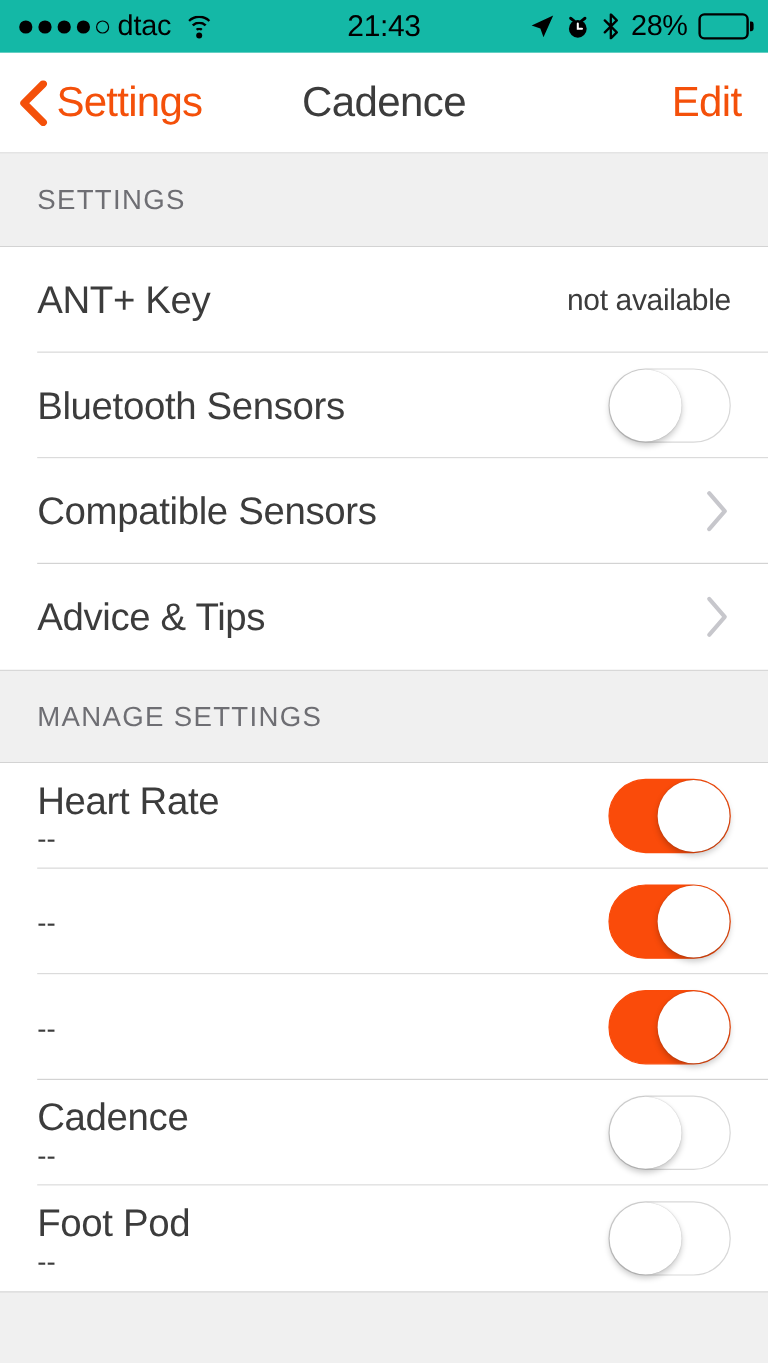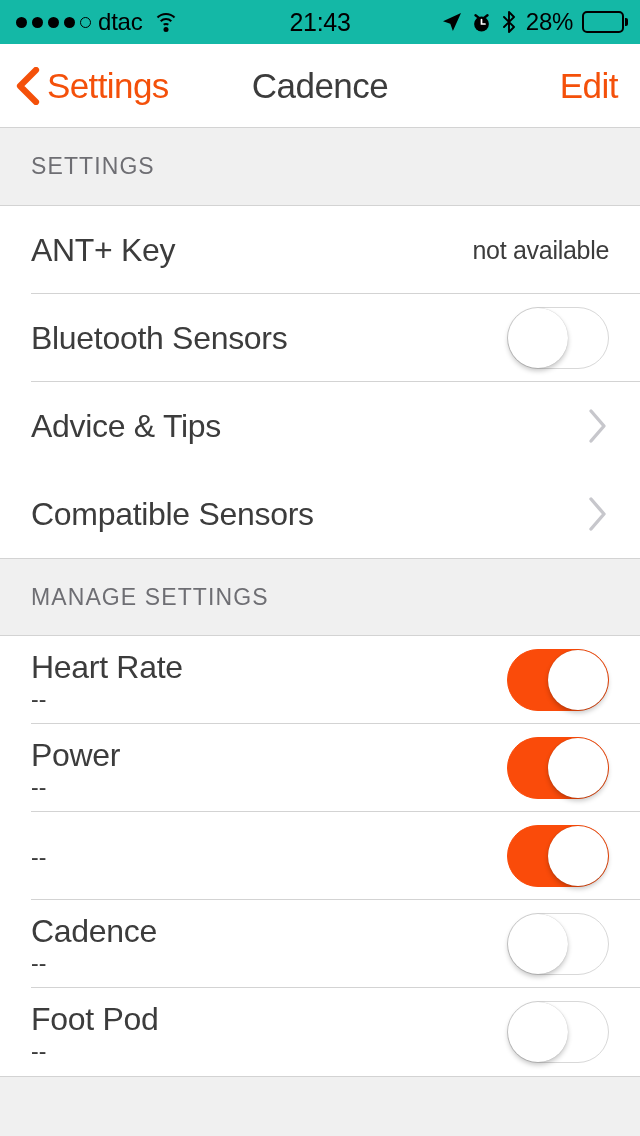--- a/index.html
+++ b/index.html
@@ -207,40 +207,40 @@
           <span class="row-title">Bluetooth Sensors</span>
         </div>
         <span class="toggle off">
           <span class="knob"></span>
         </span>
         <span class="sep"></span>
       </div>
 
       <div class="row">
         <div class="row-texts">
-          <span class="row-title">Advice &amp; Tips</span>
+          <span class="row-title">Compatible Sensors</span>
         </div>
         <span class="chev-right">
           <svg viewBox="0 0 22 36" width="22" height="36">
             <path d="M4 3 L17 18 L4 33" stroke="#c7c7cc" stroke-width="3.4" fill="none" stroke-linecap="round" stroke-linejoin="round"></path>
           </svg>
         </span>
-
-      </div>
-
-      <div class="row">
-        <div class="row-texts">
-          <span class="row-title">Compatible Sensors</span>
+        <span class="sep"></span>
+      </div>
+
+      <div class="row">
+        <div class="row-texts">
+          <span class="row-title">Advice &amp; Tips</span>
         </div>
         <span class="chev-right">
           <svg viewBox="0 0 22 36" width="22" height="36">
             <path d="M4 3 L17 18 L4 33" stroke="#c7c7cc" stroke-width="3.4" fill="none" stroke-linecap="round" stroke-linejoin="round"></path>
           </svg>
         </span>
-        <span class="sep"></span>
+
       </div>
 
     </div>
 
     <div class="section-header">
       <span class="section-header-label">MANAGE SETTINGS</span>
     </div>
     <div class="group">
 
       <div class="row">
@@ -249,21 +249,20 @@
           <span class="row-sub">--</span>
         </div>
         <span class="toggle on">
           <span class="knob"></span>
         </span>
         <span class="sep"></span>
       </div>
 
       <div class="row">
         <div class="row-texts">
-          <span class="row-title">Power</span>
           <span class="row-sub">--</span>
         </div>
         <span class="toggle on">
           <span class="knob"></span>
         </span>
         <span class="sep"></span>
       </div>
 
       <div class="row">
         <div class="row-texts">

